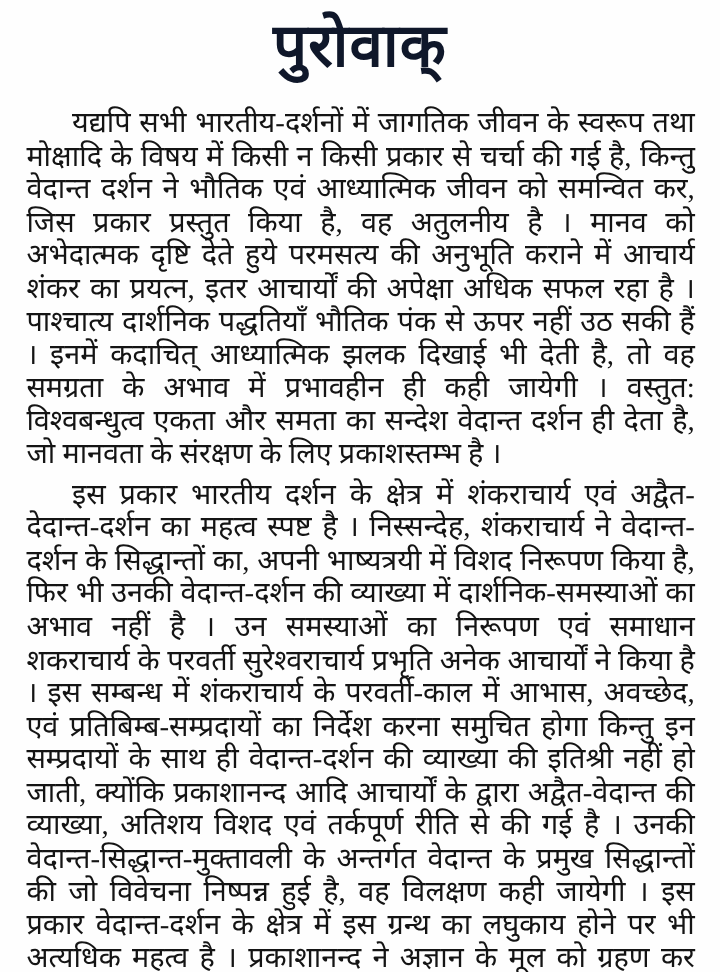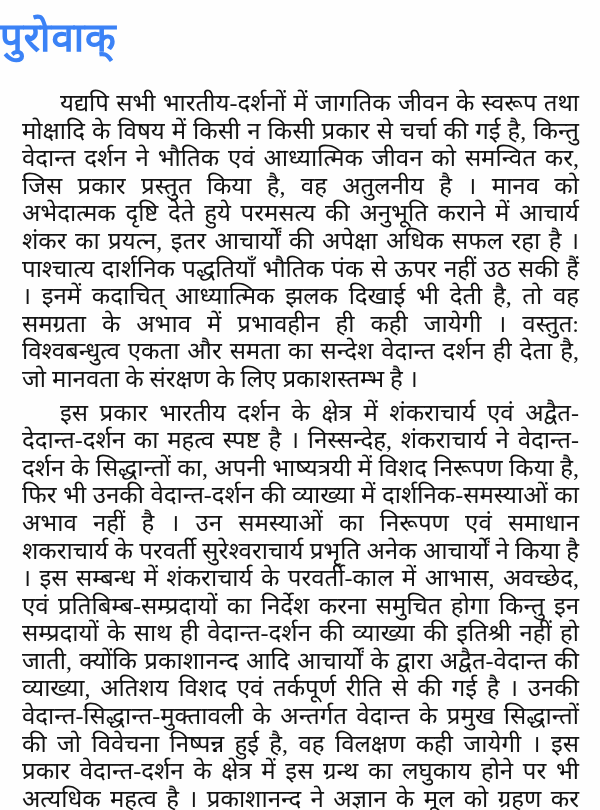--- a/index.html
+++ b/index.html
@@ -15,25 +15,26 @@
     width: 600px;
     height: 810px;
     background: #fefefe;
     font-family: "Liberation Serif", "DejaVu Serif", serif;
     color: #141414;
     box-sizing: border-box;
   }
   .title {
     margin: 0;
     padding-top: 12px;
-    font-size: 40px;
+    text-align: center;
+    font-size: 50px;
     line-height: 52px;
     font-weight: 700;
     letter-spacing: 1px;
-    color: #3b82f6;
+    color: #0f172a;
   }
   .body-text {
     margin-top: 26px;
     padding: 0 21px 0 22px;
     font-size: 24px;
     line-height: 27.6px;
     text-align: justify;
     text-justify: inter-word;
   }
   .para {

